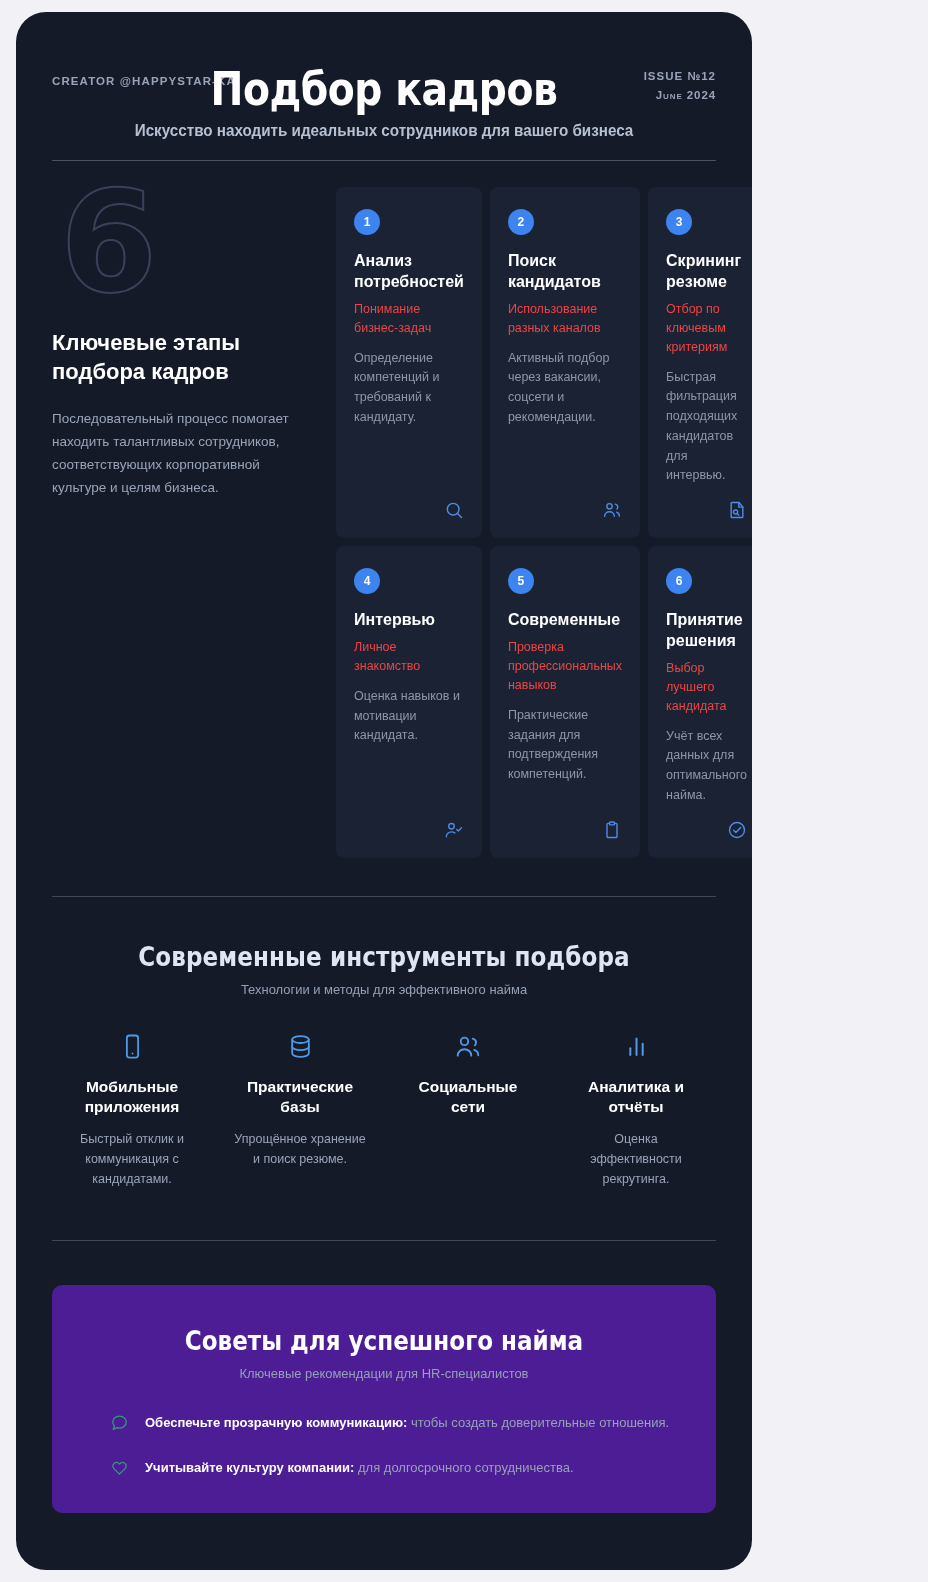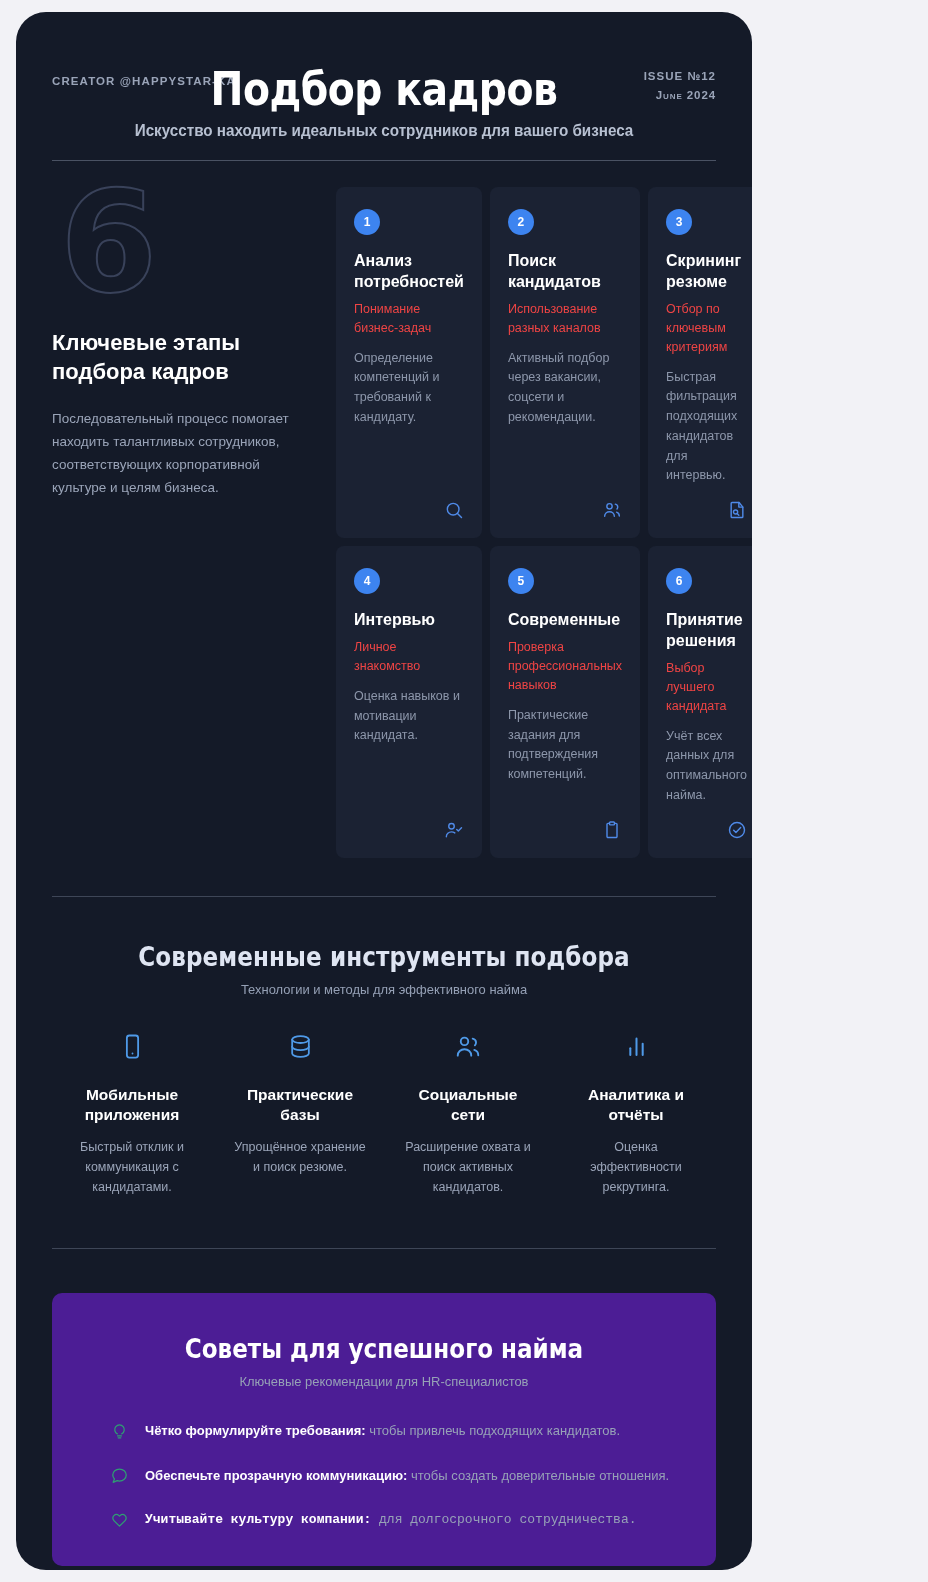--- a/index.html
+++ b/index.html
@@ -116,21 +116,21 @@
     transform:scaleX(0.96); transform-origin:center;
   }
   .tool-grid {
     display:grid; grid-template-columns:repeat(4,1fr);
     gap:0 8px; margin-top:32px;
   }
   .tool { text-align:center; padding:0 12px; }
   .tool-icon { color:#4f9ae8; display:flex; justify-content:center; height:36px; align-items:center; }
   .tool-icon svg { display:block; }
   .tool-title {
-    margin-top:20px; font-size:15.5px; font-weight:700;
+    margin-top:12px; font-size:15.5px; font-weight:700;
     color:#ffffff; line-height:1.30;
   }
   .tool-desc {
     margin-top:12px; font-size:12.5px; color:#9aa4b8; line-height:1.62;
   }
 
   
   .tips-wrap { padding-top:44px; padding-bottom:40px; }
   .tips {
     background:#4c1d95; border-radius:10px;
@@ -145,21 +145,21 @@
   .tips-sub {
     text-align:center; margin-top:10px;
     font-size:13.5px; color:#96a1b6;
     transform:scaleX(0.96); transform-origin:center;
   }
   .tip-list { margin-top:32px; }
   .tip {
     display:flex; align-items:flex-start; gap:16px;
     padding:0 0 0 24px; margin-bottom:25px;
   }
-  .tip:last-child { margin-bottom:0;font-family:Liberation Mono, monospace; }
+  .tip:last-child { margin-bottom:0; }
   .tip-icon { color:#2f9e73; flex:none; margin-top:0px; }
   .tip-icon svg { display:block; }
   .tip-text { font-size:13px; color:#97a2b7; line-height:1.45; padding-top:1px; }
   .tip-text b { color:#ffffff; font-weight:700; }
 </style>
 </head>
 <body>
 
 <div class="page">
   <div class="inner">
@@ -305,21 +305,20 @@
         <div class="tool">
           <div class="tool-icon">
             <svg width="28" height="28" viewBox="0 0 24 24" fill="none" stroke="currentColor" stroke-width="1.6" stroke-linecap="round" stroke-linejoin="round">
               <circle cx="9" cy="7.2" r="3.2"></circle>
               <path d="M3.2 19.4c0-3.2 2.6-5.5 5.8-5.5s5.8 2.3 5.8 5.5"></path>
               <path d="M16 4.8c1.7.4 2.9 1.8 2.9 3.4 0 1-.4 1.8-1 2.4"></path>
               <path d="M17.4 14.5c2 .6 3.4 2.4 3.4 4.6"></path>
             </svg>
           </div>
           <div class="tool-title">Социальные сети</div>
-          <div class="tool-desc">Расширение охвата и поиск активных кандидатов.</div>
         </div>
 
         <div class="tool">
           <div class="tool-icon">
             <svg width="27" height="27" viewBox="0 0 24 24" fill="none" stroke="currentColor" stroke-width="1.8" stroke-linecap="round">
               <line x1="6.5" y1="13.5" x2="6.5" y2="19.5"></line>
               <line x1="12" y1="5" x2="12" y2="19.5"></line>
               <line x1="17.5" y1="9.5" x2="17.5" y2="19.5"></line>
             </svg>
           </div>
@@ -332,30 +331,20 @@
 
     <div class="rule thin" style="margin-top:50px;"></div>
 
     <div class="tips-wrap">
       <div class="tips">
         <div class="tips-title">Советы для успешного найма</div>
         <div class="tips-sub">Ключевые рекомендации для HR-специалистов</div>
 
         <div class="tip-list">
 
-          <div class="tip">
-            <span class="tip-icon">
-              <svg width="19" height="19" viewBox="0 0 24 24" fill="none" stroke="currentColor" stroke-width="1.6" stroke-linecap="round" stroke-linejoin="round">
-                <path d="M9.2 16.2a6 6 0 1 1 5.6 0"></path>
-                <line x1="9.6" y1="18.8" x2="14.4" y2="18.8"></line>
-                <line x1="10.4" y1="21.3" x2="13.6" y2="21.3"></line>
-              </svg>
-            </span>
-            <span class="tip-text"><b>Чётко формулируйте требования:</b><span> чтобы привлечь подходящих кандидатов.</span></span>
-          </div>
 
           <div class="tip">
             <span class="tip-icon">
               <svg width="19" height="19" viewBox="0 0 24 24" fill="none" stroke="currentColor" stroke-width="1.6" stroke-linecap="round" stroke-linejoin="round">
                 <path d="M20.5 11.4c0 4.2-3.8 7.6-8.5 7.6-1 0-2-.16-2.9-.45L4 20.6l1.6-4.2A7.3 7.3 0 0 1 3.5 11.4C3.5 7.2 7.3 3.8 12 3.8s8.5 3.4 8.5 7.6z"></path>
               </svg>
             </span>
             <span class="tip-text"><b>Обеспечьте прозрачную коммуникацию:</b><span> чтобы создать доверительные отношения.</span></span>
           </div>
 

